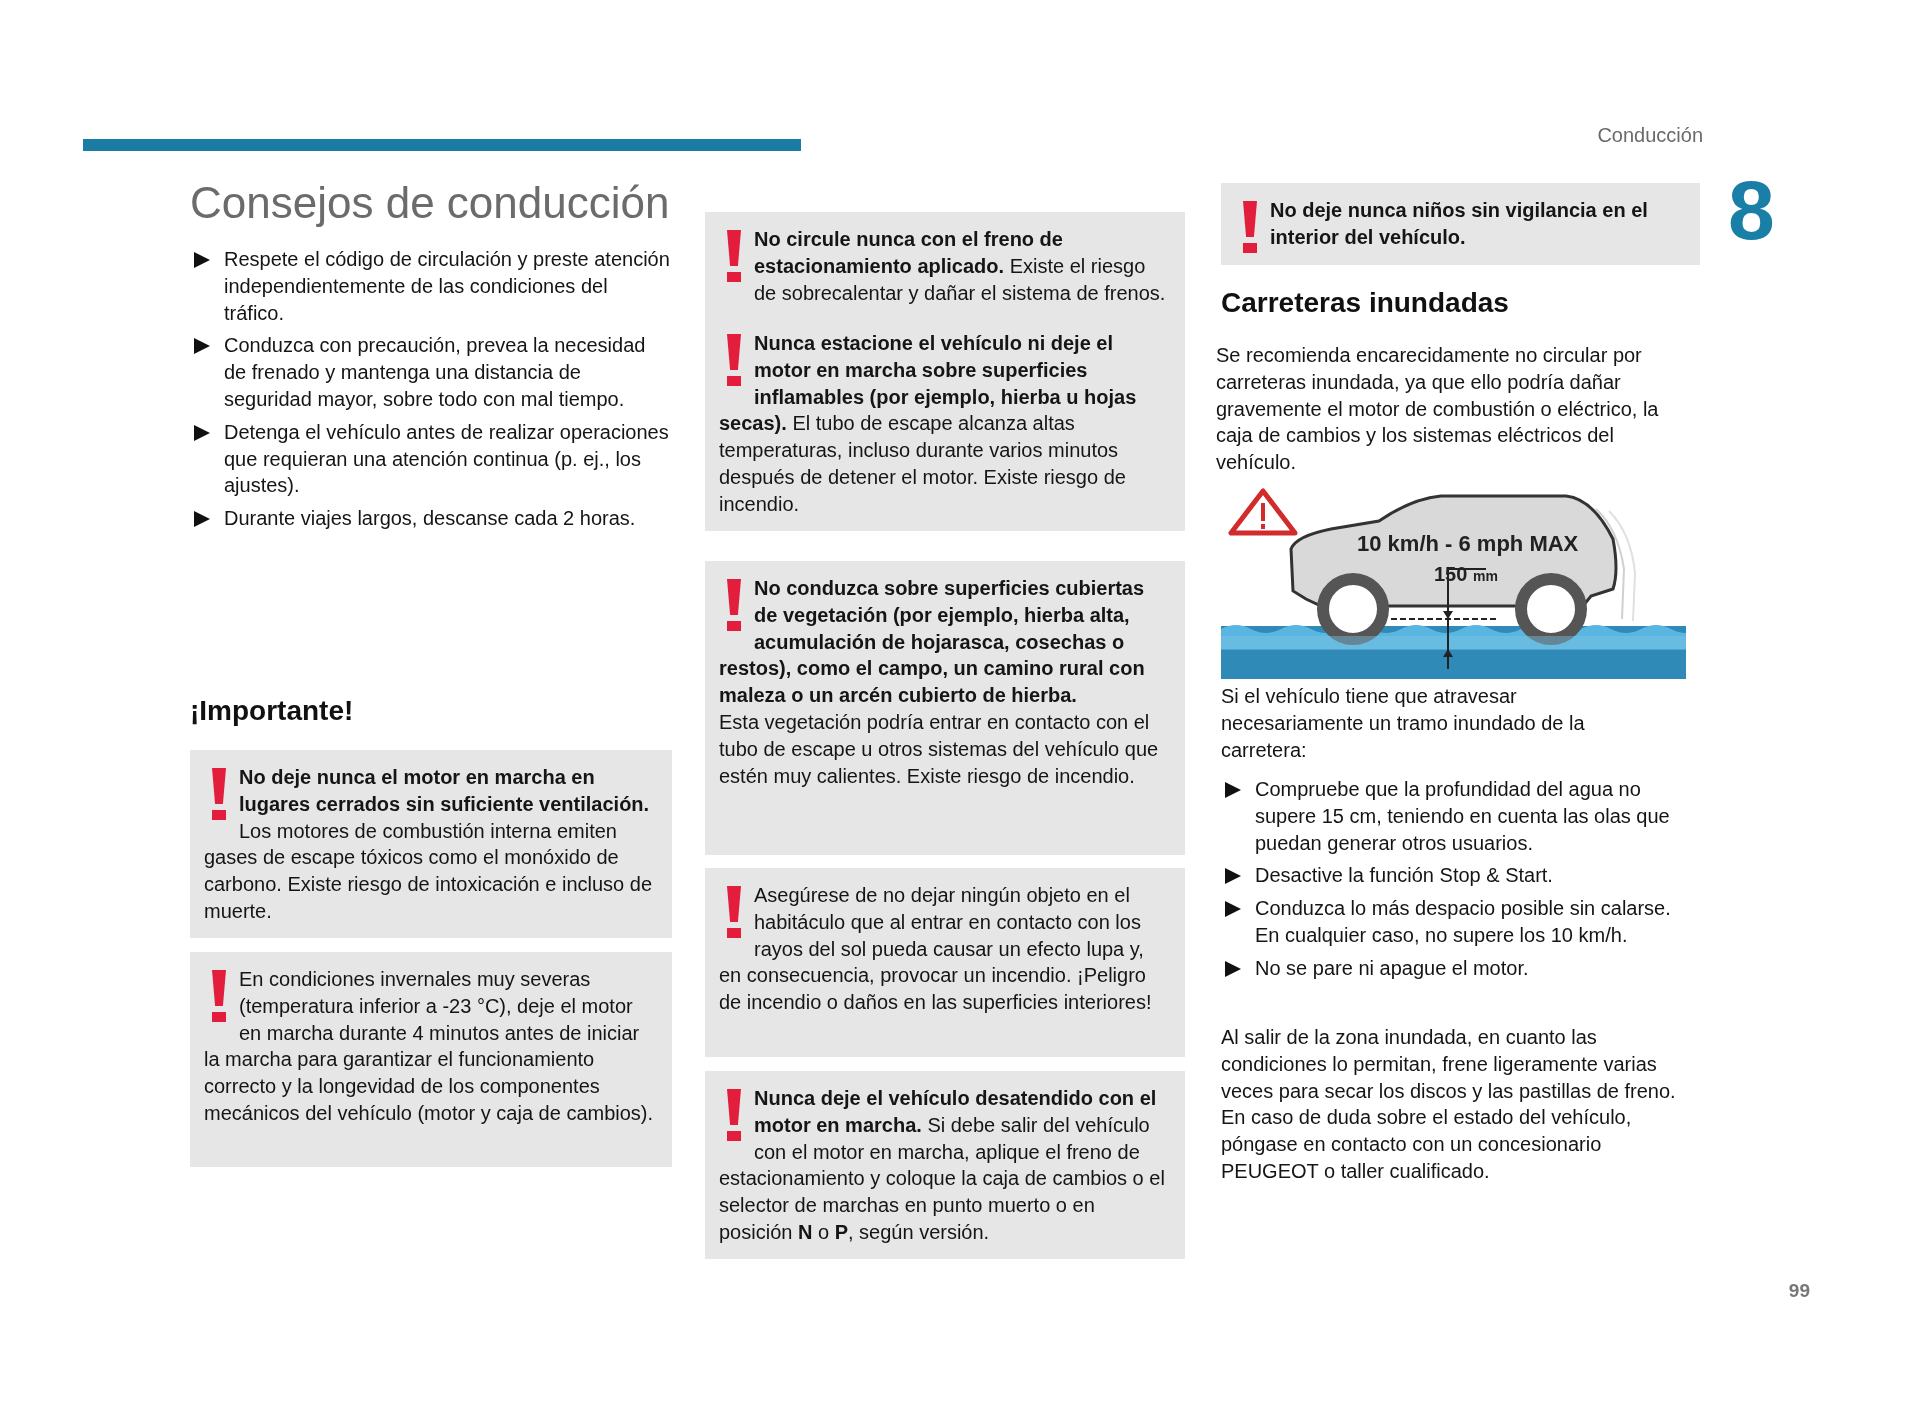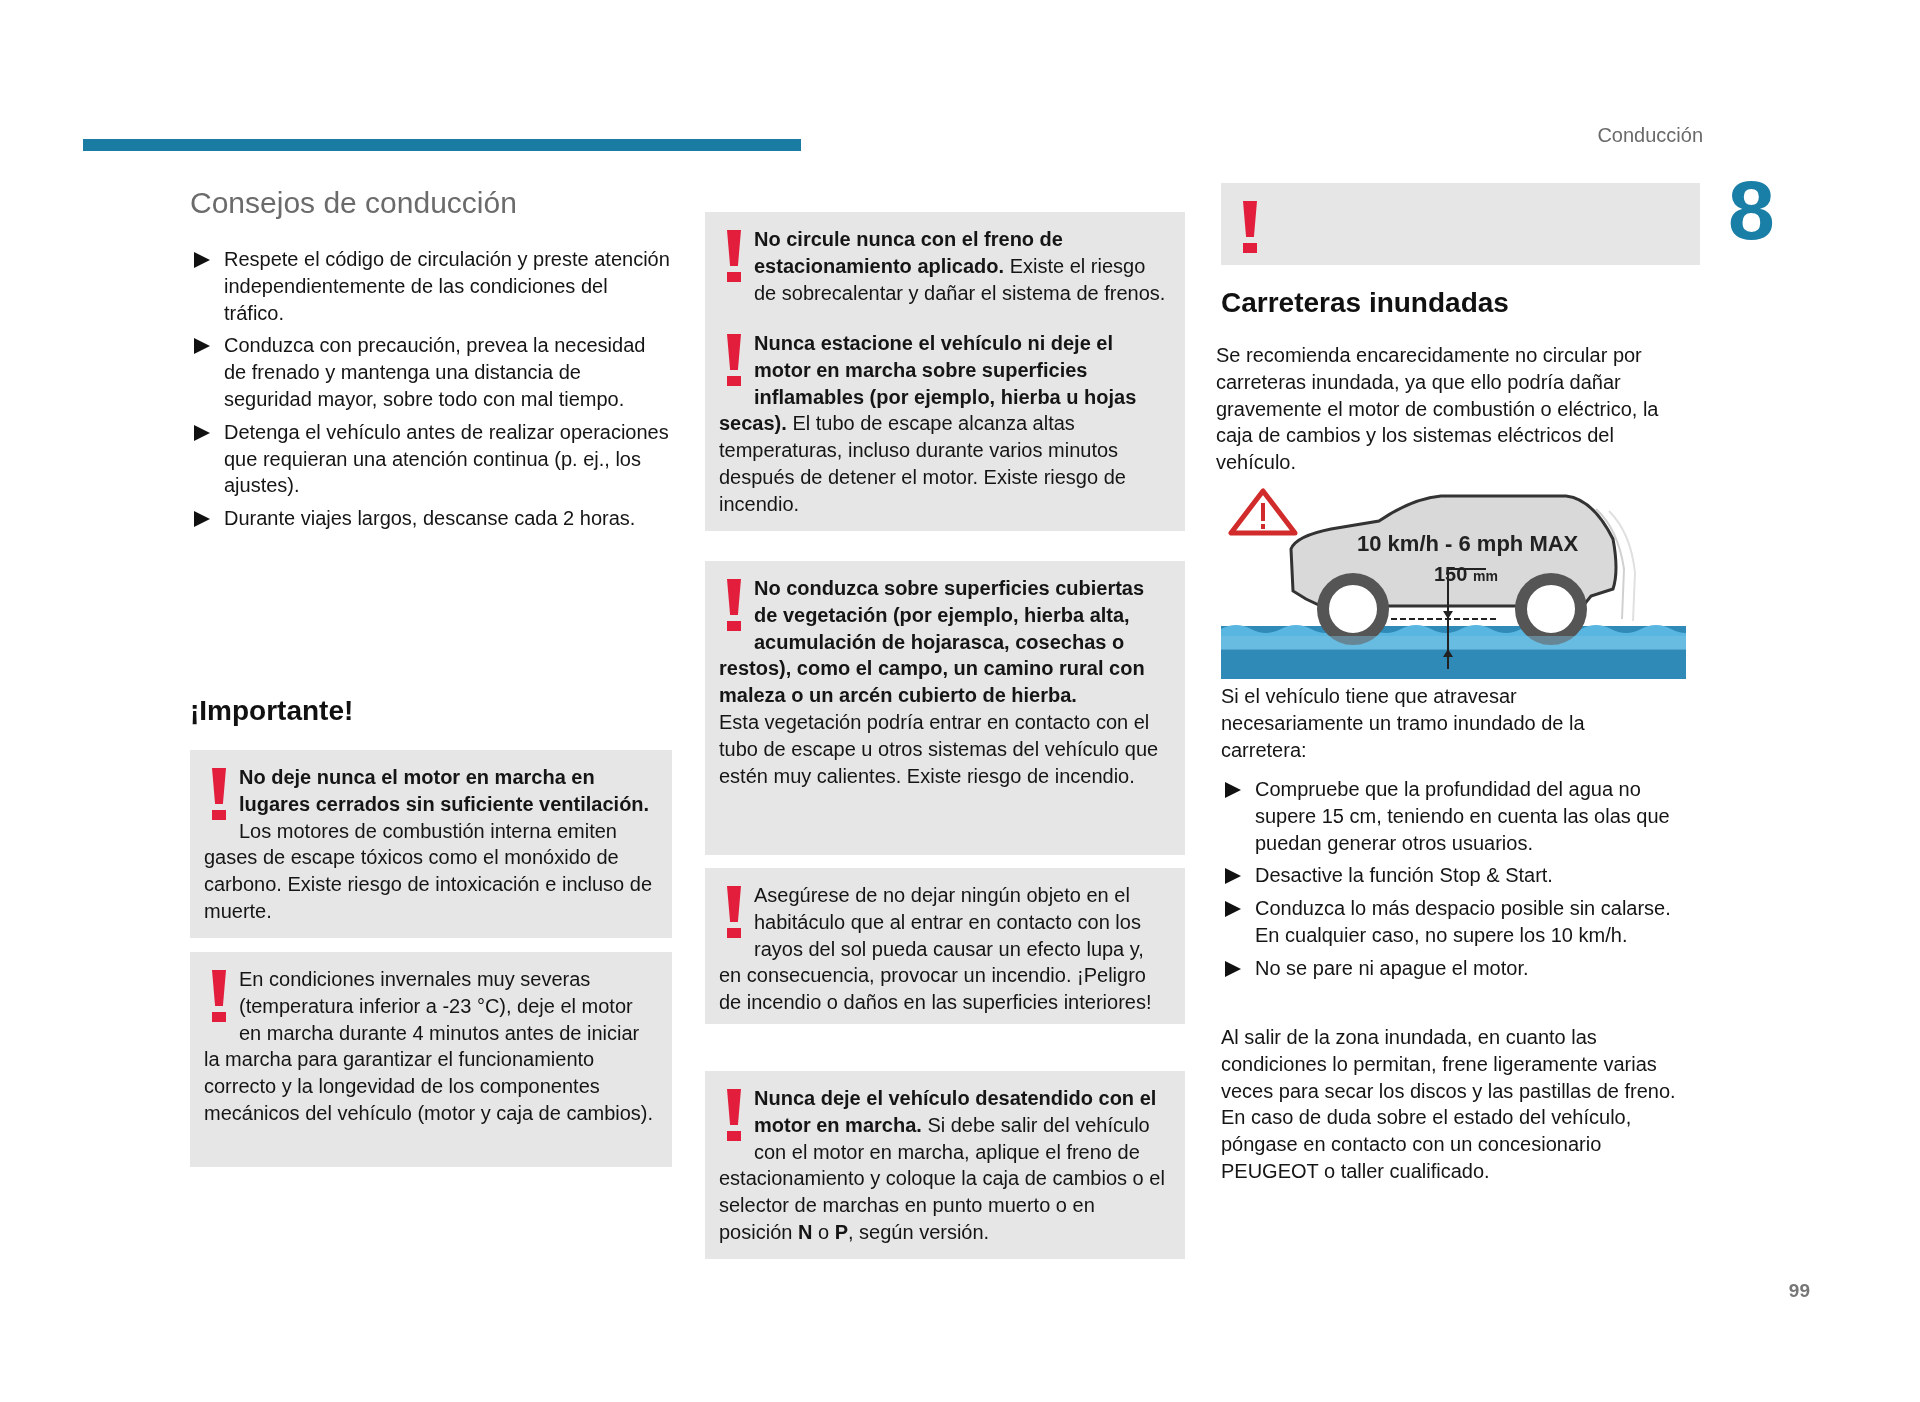--- a/index.html
+++ b/index.html
@@ -7,21 +7,21 @@
          font-family:"Liberation Sans", sans-serif; color:#111; }
   .abs { position:absolute; }
   .topbar { left:83px; top:139px; width:718px; height:12px; background:#1a7ba3; }
   .section-label { left:1560px; top:124px; width:143px; text-align:right; font-size:20px; color:#6a6a6a; }
   .chapter-num { left:1728px; top:168px; font-size:84px; font-weight:bold; color:#1a7fa6; line-height:84px; }
   .page-num { left:1770px; top:1280px; width:40px; text-align:right; font-size:19px; color:#777; font-weight:bold; }
 
   .col { position:absolute; }
   .col1 { left:190px; width:482px; }
 
-  .title-light { font-size:30px; color:#6b6b6b; font-weight:normal; margin:0; line-height:46px; }
+  .title-light { font-size:44px; color:#6b6b6b; font-weight:normal; margin:0; line-height:46px; }
   .title-bold { font-size:28px; color:#111; font-weight:bold; margin:0; line-height:42px; }
 
   .body-text { font-size:20px; line-height:26.8px; color:#151515; }
 
   ul.tri { list-style:none; margin:0; padding:0; }
   ul.tri li { position:relative; padding-left:34px; font-size:20px; line-height:26.8px; margin-bottom:6px; color:#151515; }
   ul.tri li .tri-icon { position:absolute; left:4px; top:6px; width:0; height:0;
       border-top:8px solid transparent; border-bottom:8px solid transparent; border-left:16px solid #111; }
 
   .warn { position:absolute; background:#e6e6e6; box-sizing:border-box; padding:14px 14px 14px 14px;
@@ -81,40 +81,41 @@
     </span>
   <b>Nunca estacione el vehículo ni deje el motor en marcha sobre superficies inflamables (por ejemplo, hierba u hojas secas).</b><span> El tubo de escape alcanza altas temperaturas, incluso durante varios minutos después de detener el motor. Existe riesgo de incendio.</span>
 </div>
 <div class="warn" style="left:705px; top:561px; width:480px; height:294px;">
   <span class="excl">
       <span class="bar"></span>
       <span class="dot"></span>
     </span>
   <b>No conduzca sobre superficies cubiertas de vegetación (por ejemplo, hierba alta, acumulación de hojarasca, cosechas o restos), como el campo, un camino rural con maleza o un arcén cubierto de hierba.</b><br><span>Esta vegetación podría entrar en contacto con el tubo de escape u otros sistemas del vehículo que estén muy calientes. Existe riesgo de incendio.</span>
 </div>
-<div class="warn" style="left:705px; top:868px; width:480px; height:156px;">
+<div class="warn" style="left:705px; top:868px; width:480px; height:189px;">
   <span class="excl">
       <span class="bar"></span>
       <span class="dot"></span>
     </span>
   <span>Asegúrese de no dejar ningún objeto en el habitáculo que al entrar en contacto con los rayos del sol pueda causar un efecto lupa y, en consecuencia, provocar un incendio. ¡Peligro de incendio o daños en las superficies interiores!</span>
 </div>
 <div class="warn" style="left:705px; top:1071px; width:480px; height:188px;">
   <span class="excl">
       <span class="bar"></span>
       <span class="dot"></span>
     </span>
   <b>Nunca deje el vehículo desatendido con el motor en marcha.</b><span> Si debe salir del vehículo con el motor en marcha, aplique el freno de estacionamiento y coloque la caja de cambios o el selector de marchas en punto muerto o en posición </span><b>N</b><span> o </span><b>P</b><span>, según versión.</span>
 </div>
 
 <div class="warn" style="left:1221px; top:183px; width:479px; height:82px;">
   <span class="excl">
       <span class="bar"></span>
       <span class="dot"></span>
     </span>
+  <b>No deje nunca niños sin vigilancia en el interior del vehículo.</b>
 </div>
 
 <h2 class="abs title-bold" style="left:1221px; top:282px;">Carreteras inundadas</h2>
 <div class="abs body-text" style="left:1216px; top:342px; width:479px;">Se recomienda encarecidamente no circular por carreteras inundada, ya que ello podría dañar gravemente el motor de combustión o eléctrico, la caja de cambios y los sistemas eléctricos del vehículo.</div>
 
 <svg class="flood-fig" viewBox="0 0 465 198">
   <g>
     <polygon points="42,10 10,52 74,52" fill="none" stroke="#d22b2b" stroke-width="5" stroke-linejoin="round"></polygon>
     <rect x="40" y="22" width="4" height="18" fill="#d22b2b"></rect>
     <rect x="40" y="43" width="4" height="5" fill="#d22b2b"></rect>

